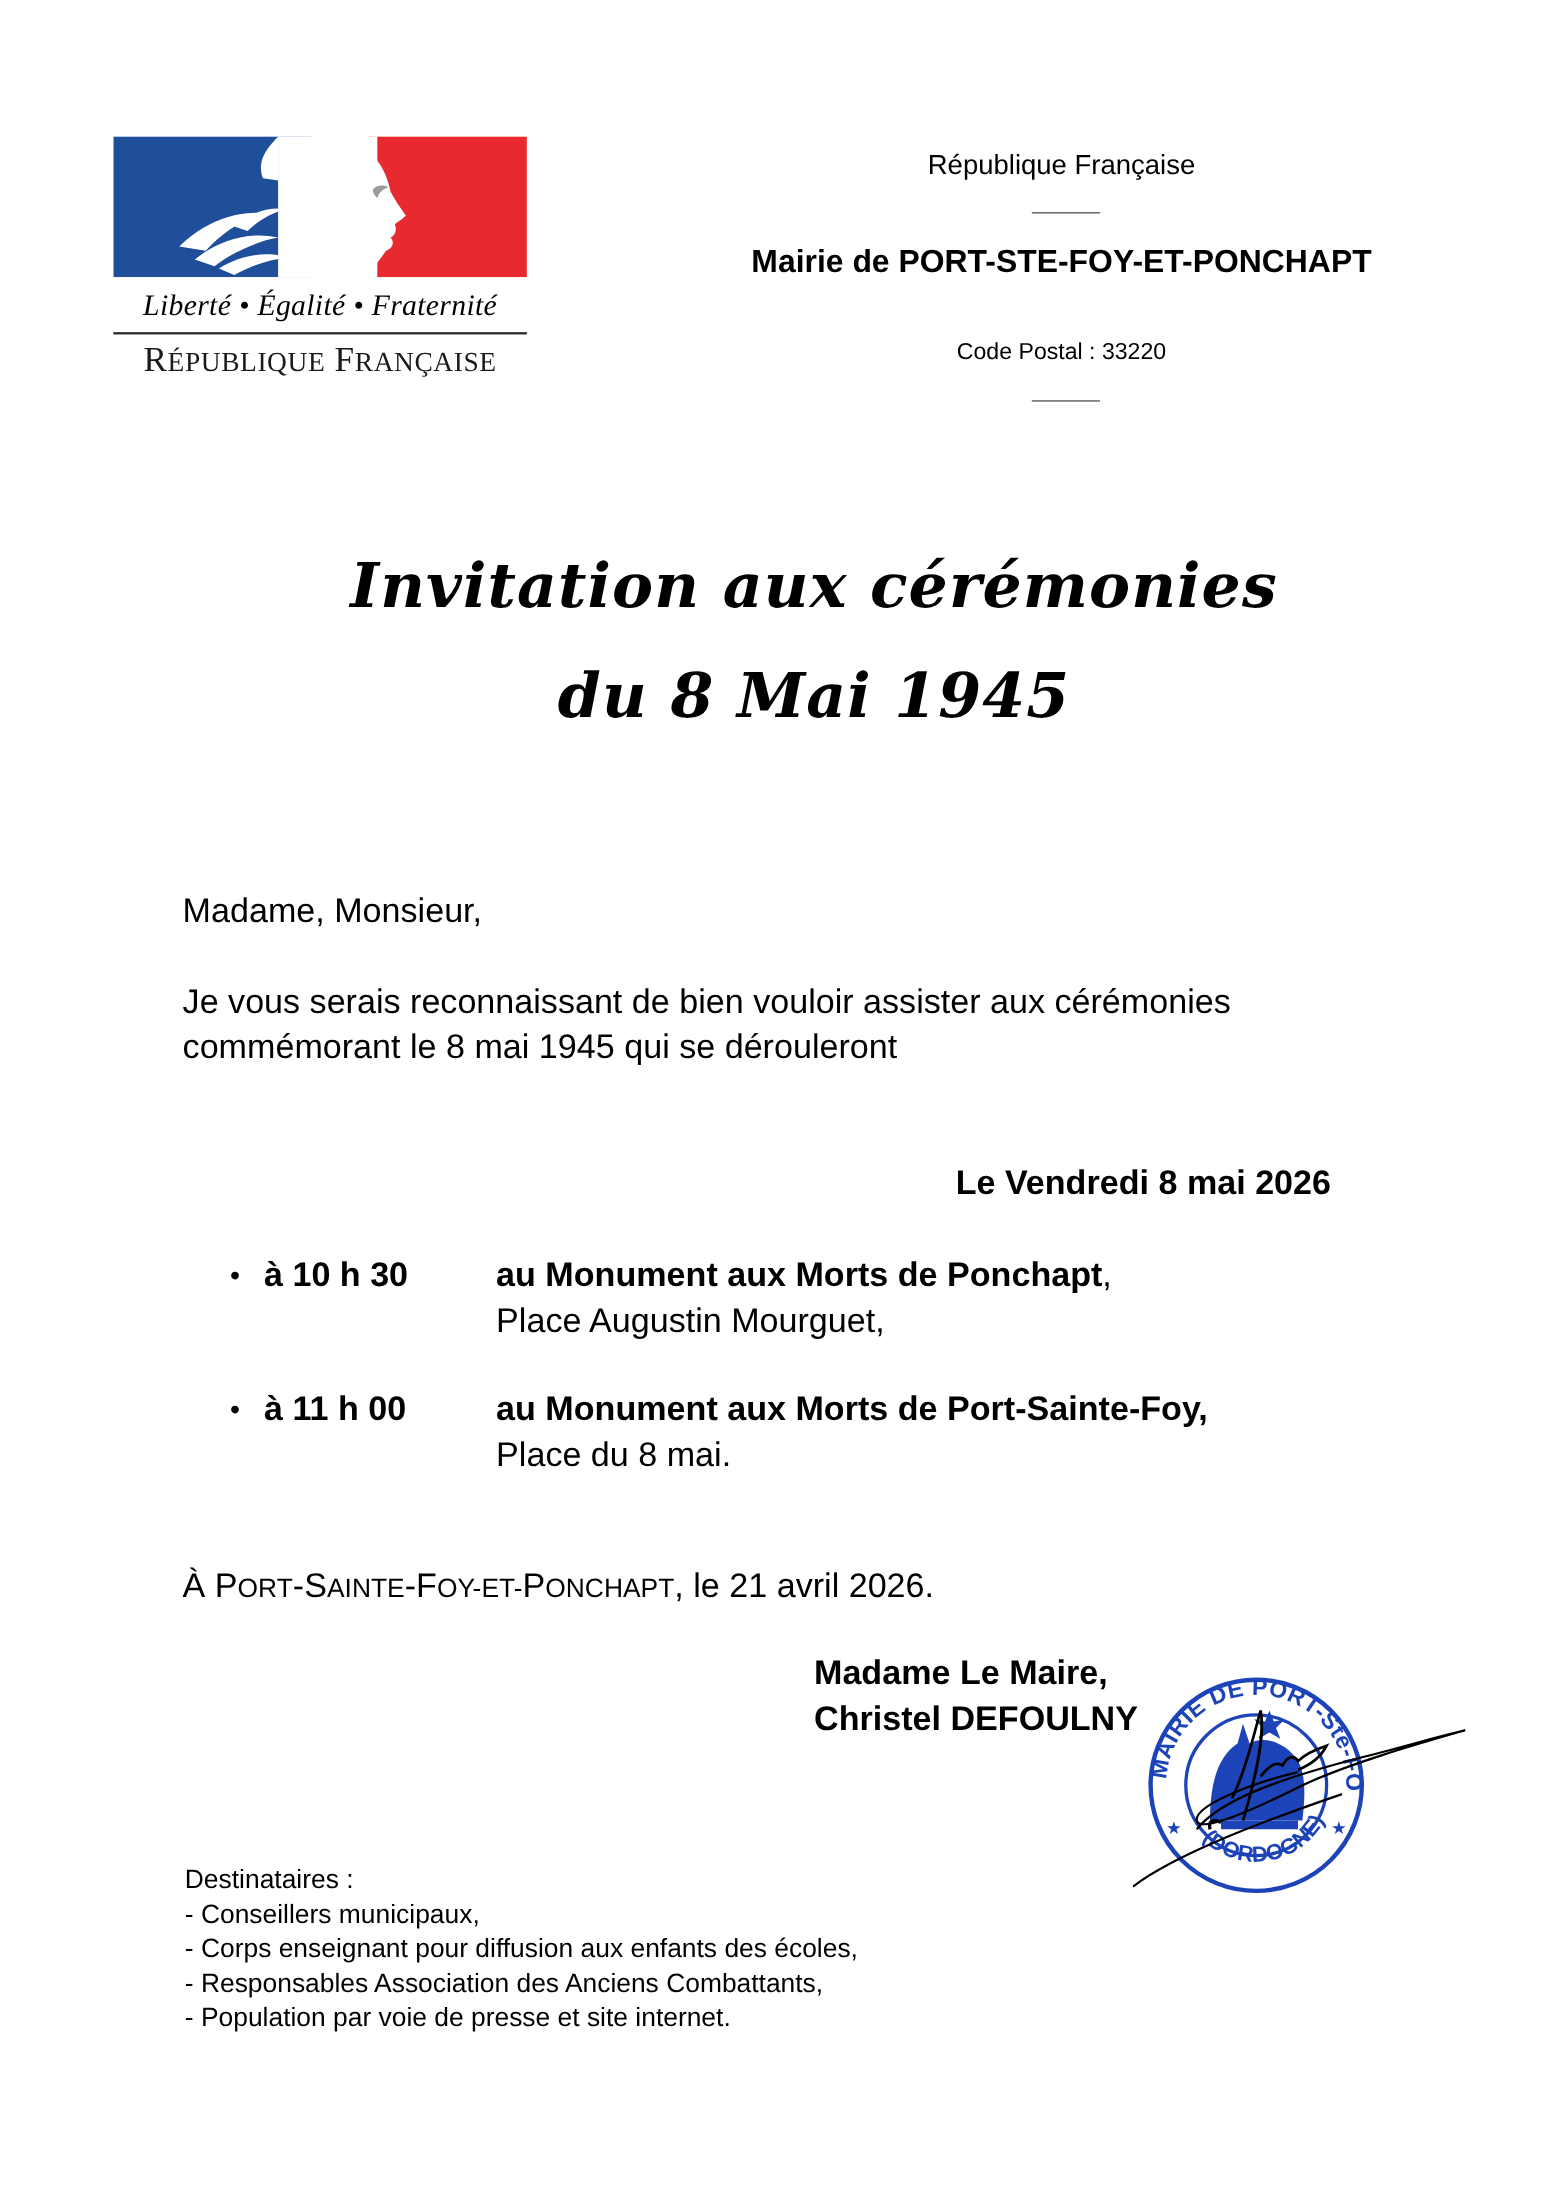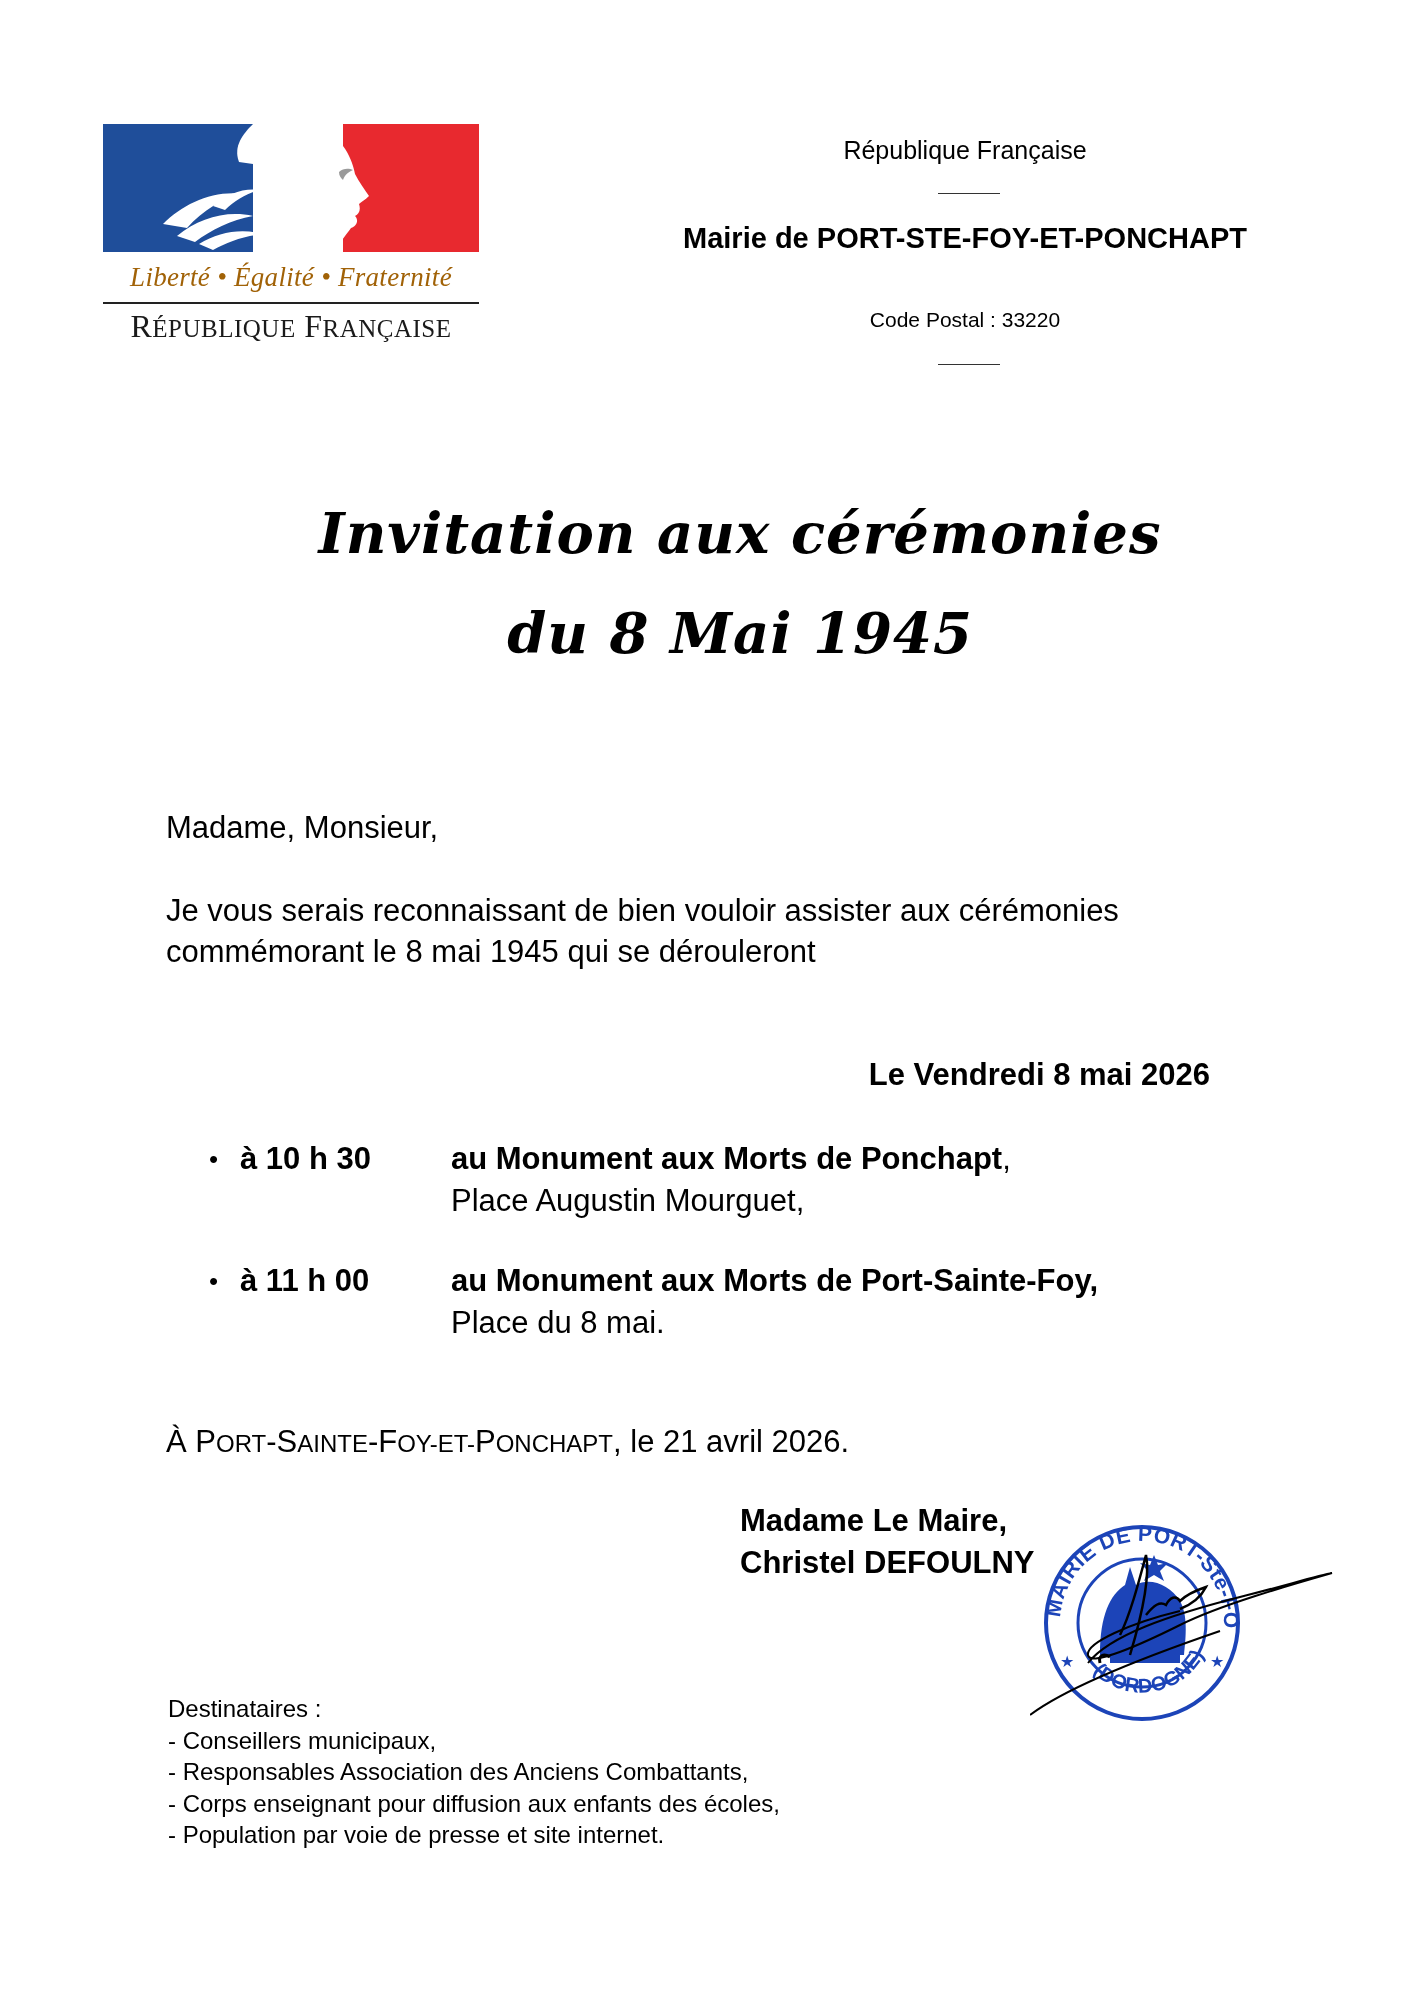--- a/index.html
+++ b/index.html
@@ -5,21 +5,21 @@
   html, body { margin: 0; padding: 0; background: #ffffff; }
   body { width: 1414px; height: 2000px; position: relative; overflow: hidden;
          font-family: "Liberation Sans", sans-serif; color: #000; }
   .abs { position: absolute; }
 
   
   #logo { left: 103px; top: 124px; width: 376px; height: 220px; }
   #flag { position: absolute; left: 0; top: 0; width: 376px; height: 128px; }
   #motto { position: absolute; left: 0; top: 138px; width: 376px; text-align: center;
            font-family: "Liberation Serif", serif; font-style: italic; font-size: 27px;
-           letter-spacing: 0.3px; color: #a16207; white-space: nowrap; }
+           letter-spacing: 0.3px; color: #000000; white-space: nowrap; }
   #logo-rule { position: absolute; left: 0; top: 178px; width: 376px; height: 2px; background: #222; }
   #logo-name { position: absolute; left: 0; top: 184px; width: 376px; text-align: center;
                font-family: "Liberation Serif", serif; font-size: 32px; color: #1a1a1a;
                white-space: nowrap; letter-spacing: 0.5px; }
   #logo-name .sc { font-size: 25px; }
 
   
   .hdr { left: 640px; width: 650px; text-align: center; white-space: nowrap; }
   #hdr-rep { top: 136px; font-size: 25px; }
   .hdr-rule { left: 938px; width: 62px; height: 1px; background: #333; }
@@ -135,16 +135,16 @@
   <path d="M58 158 C80 130 140 110 210 92 C250 82 290 70 302 68 C260 80 190 100 150 120 C110 140 60 162 58 150 C56 138 100 118 150 106" fill="none" stroke="#000" stroke-width="2"></path>
   <path d="M90 130 C100 110 108 80 116 50 C120 70 112 110 100 150" fill="none" stroke="#000" stroke-width="2.5"></path>
   <path d="M116 110 C124 100 130 96 136 100 C140 92 146 90 150 96 C156 90 164 86 176 82 C170 94 160 100 150 104" fill="none" stroke="#000" stroke-width="2.5"></path>
   <path d="M0 210 C40 180 120 150 190 126" fill="none" stroke="#000" stroke-width="2"></path>
   <path d="M70 158 C68 150 74 148 80 152" fill="none" stroke="#000" stroke-width="3"></path>
 </svg>
 
 <div id="recipients" class="abs">
   <div>Destinataires :</div>
   <div>- Conseillers municipaux,</div>
+  <div>- Corps enseignant pour diffusion aux enfants des écoles,</div>
   <div>- Responsables Association des Anciens Combattants,</div>
-  <div>- Corps enseignant pour diffusion aux enfants des écoles,</div>
   <div>- Population par voie de presse et site internet.</div>
 </div>
 
 </body></html>

